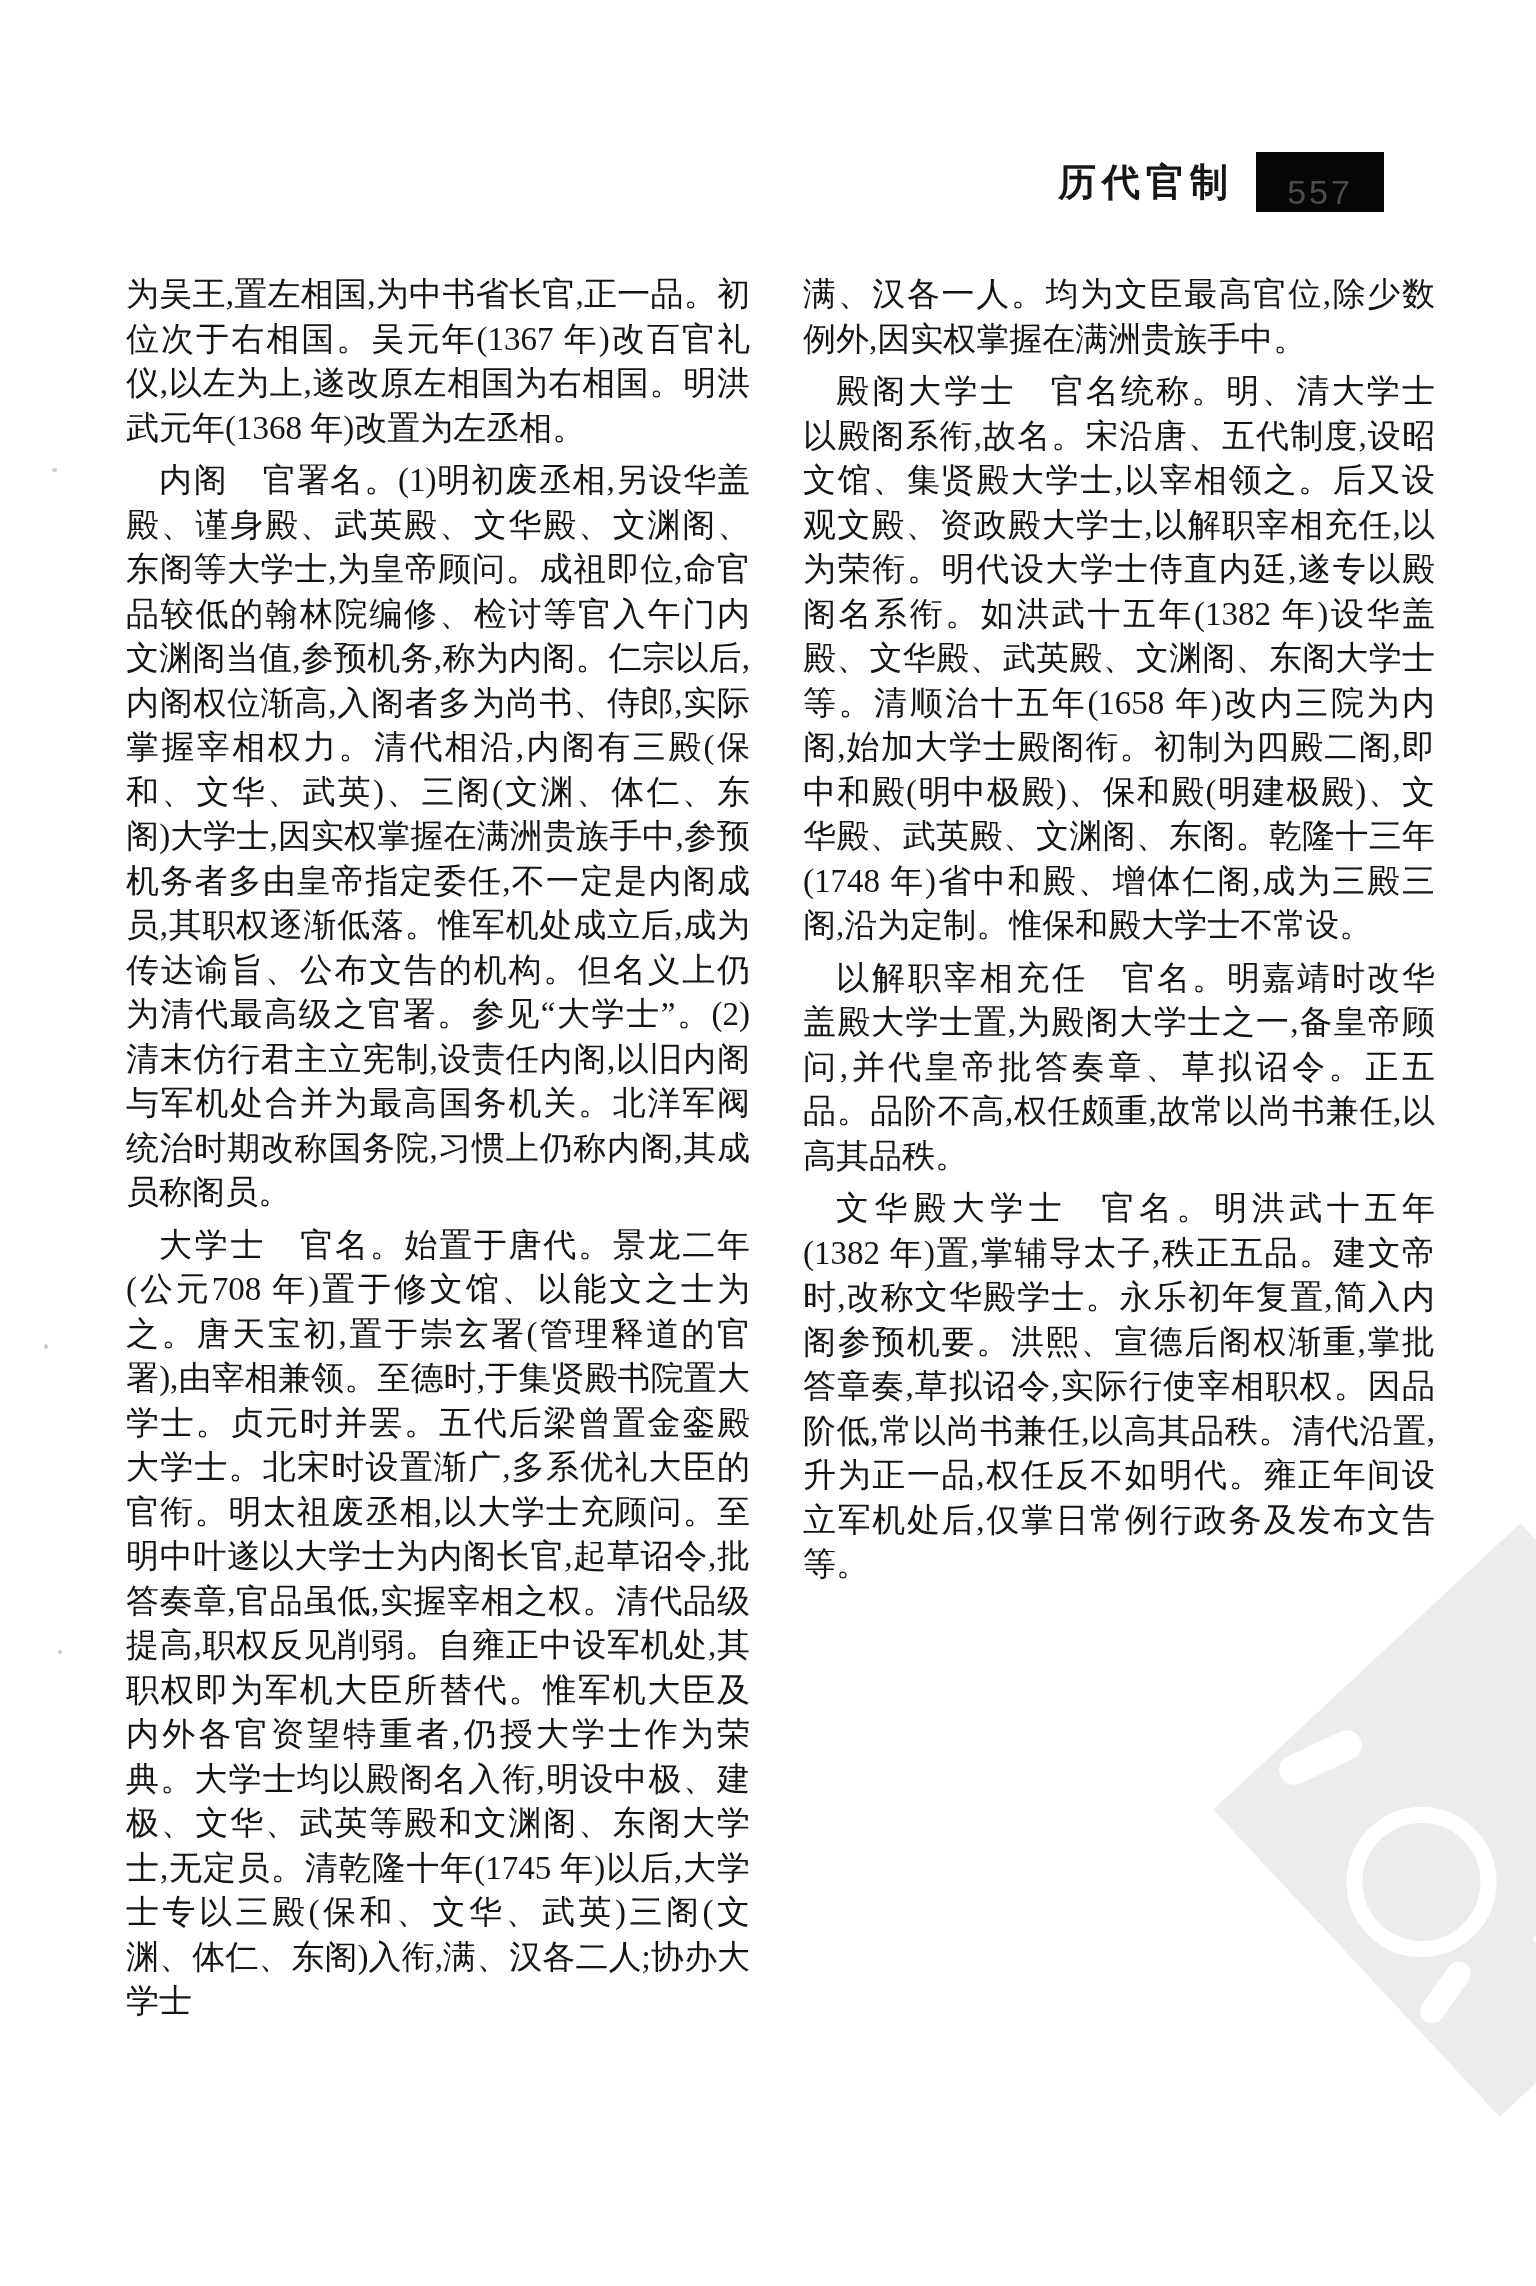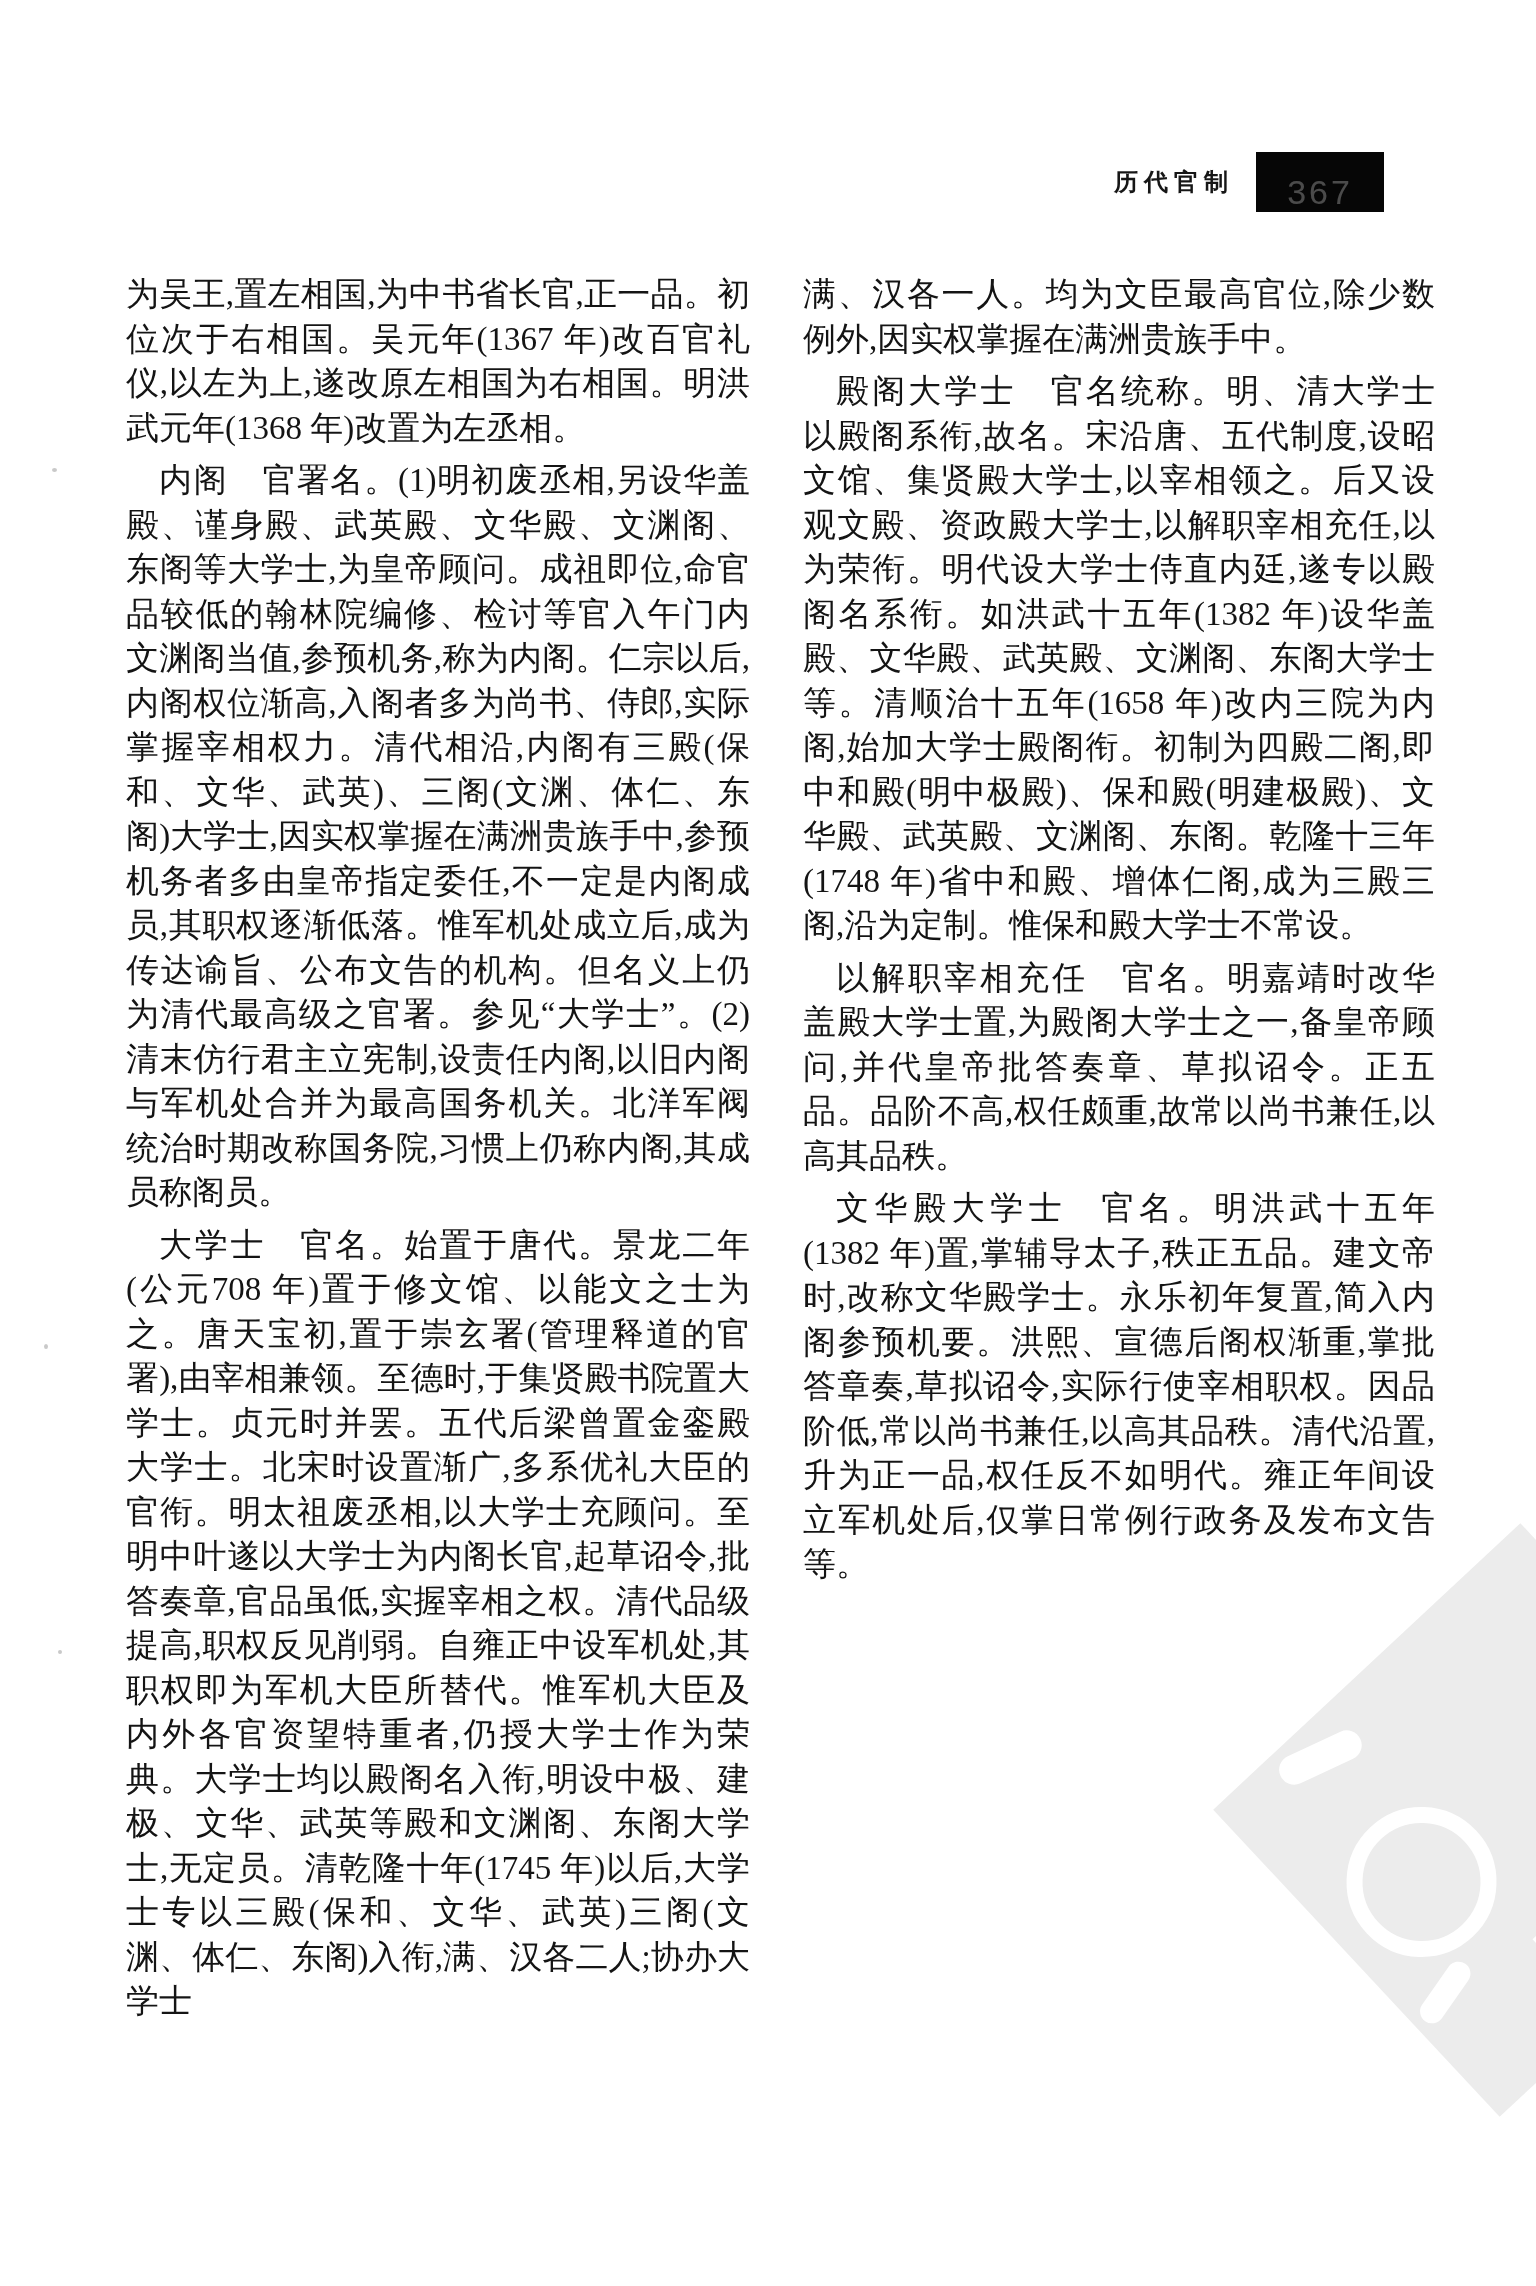--- a/index.html
+++ b/index.html
@@ -13,21 +13,21 @@
   }
   
   .header{
     position:absolute;top:151px;right:152px;
     display:flex;align-items:center;gap:22px;
     height:62px;
   }
   .header-title{
     font-family:"Liberation Sans", sans-serif;
     font-weight:600;
-    font-size:24px;
+    font-size:38px;
     letter-spacing:6px;
     color:#161616;
     white-space:nowrap;
   }
   .pagenum-box{
     width:128px;height:60px;
     background:#060606;
     display:flex;align-items:flex-end;justify-content:center;
     overflow:hidden;
   }
@@ -90,21 +90,21 @@
   .speck3{left:58px;top:1650px;width:4px;height:4px;}
 </style>
 </head>
 <body>
 
 <div class="page">
 
   <div class="header">
     <div class="header-title">历代官制</div>
     <div class="pagenum-box">
-      <span class="pagenum">367</span>
+      <span class="pagenum">557</span>
     </div>
   </div>
 
   <div class="watermark">
     <div class="wm-blob"></div>
     <div class="wm-ring"></div>
     <div class="wm-blob2"></div>
     <div class="wm-pdg">PDG</div>
   </div>
 

